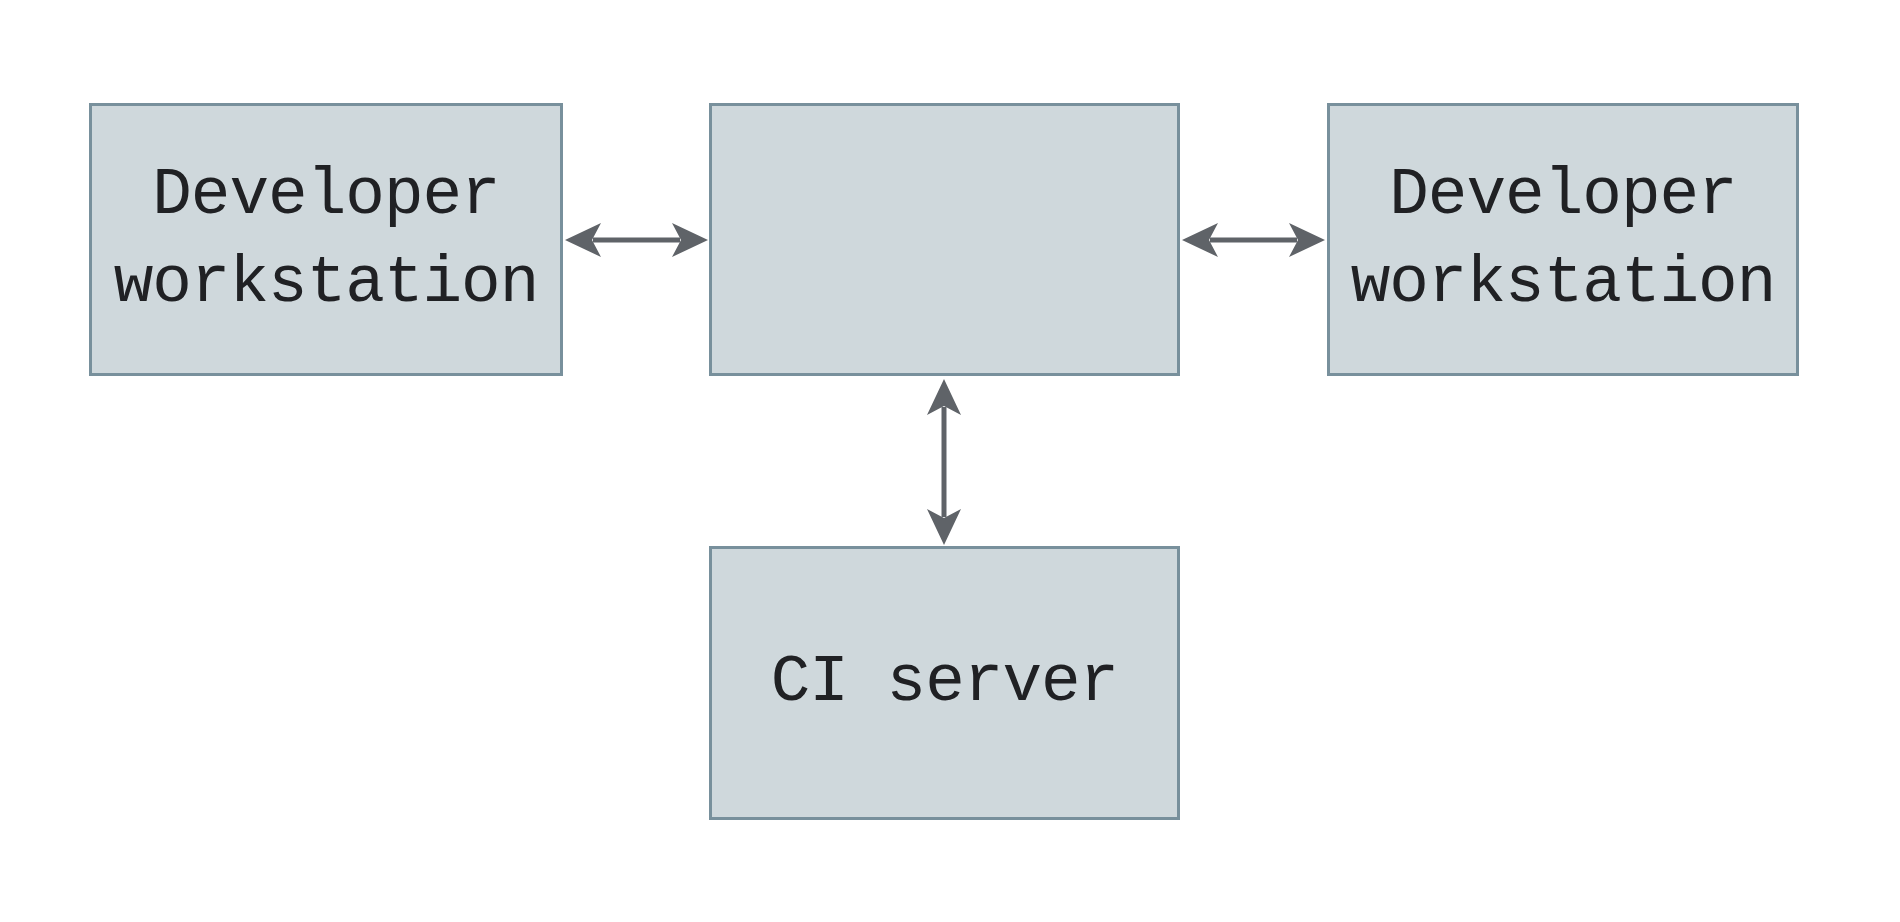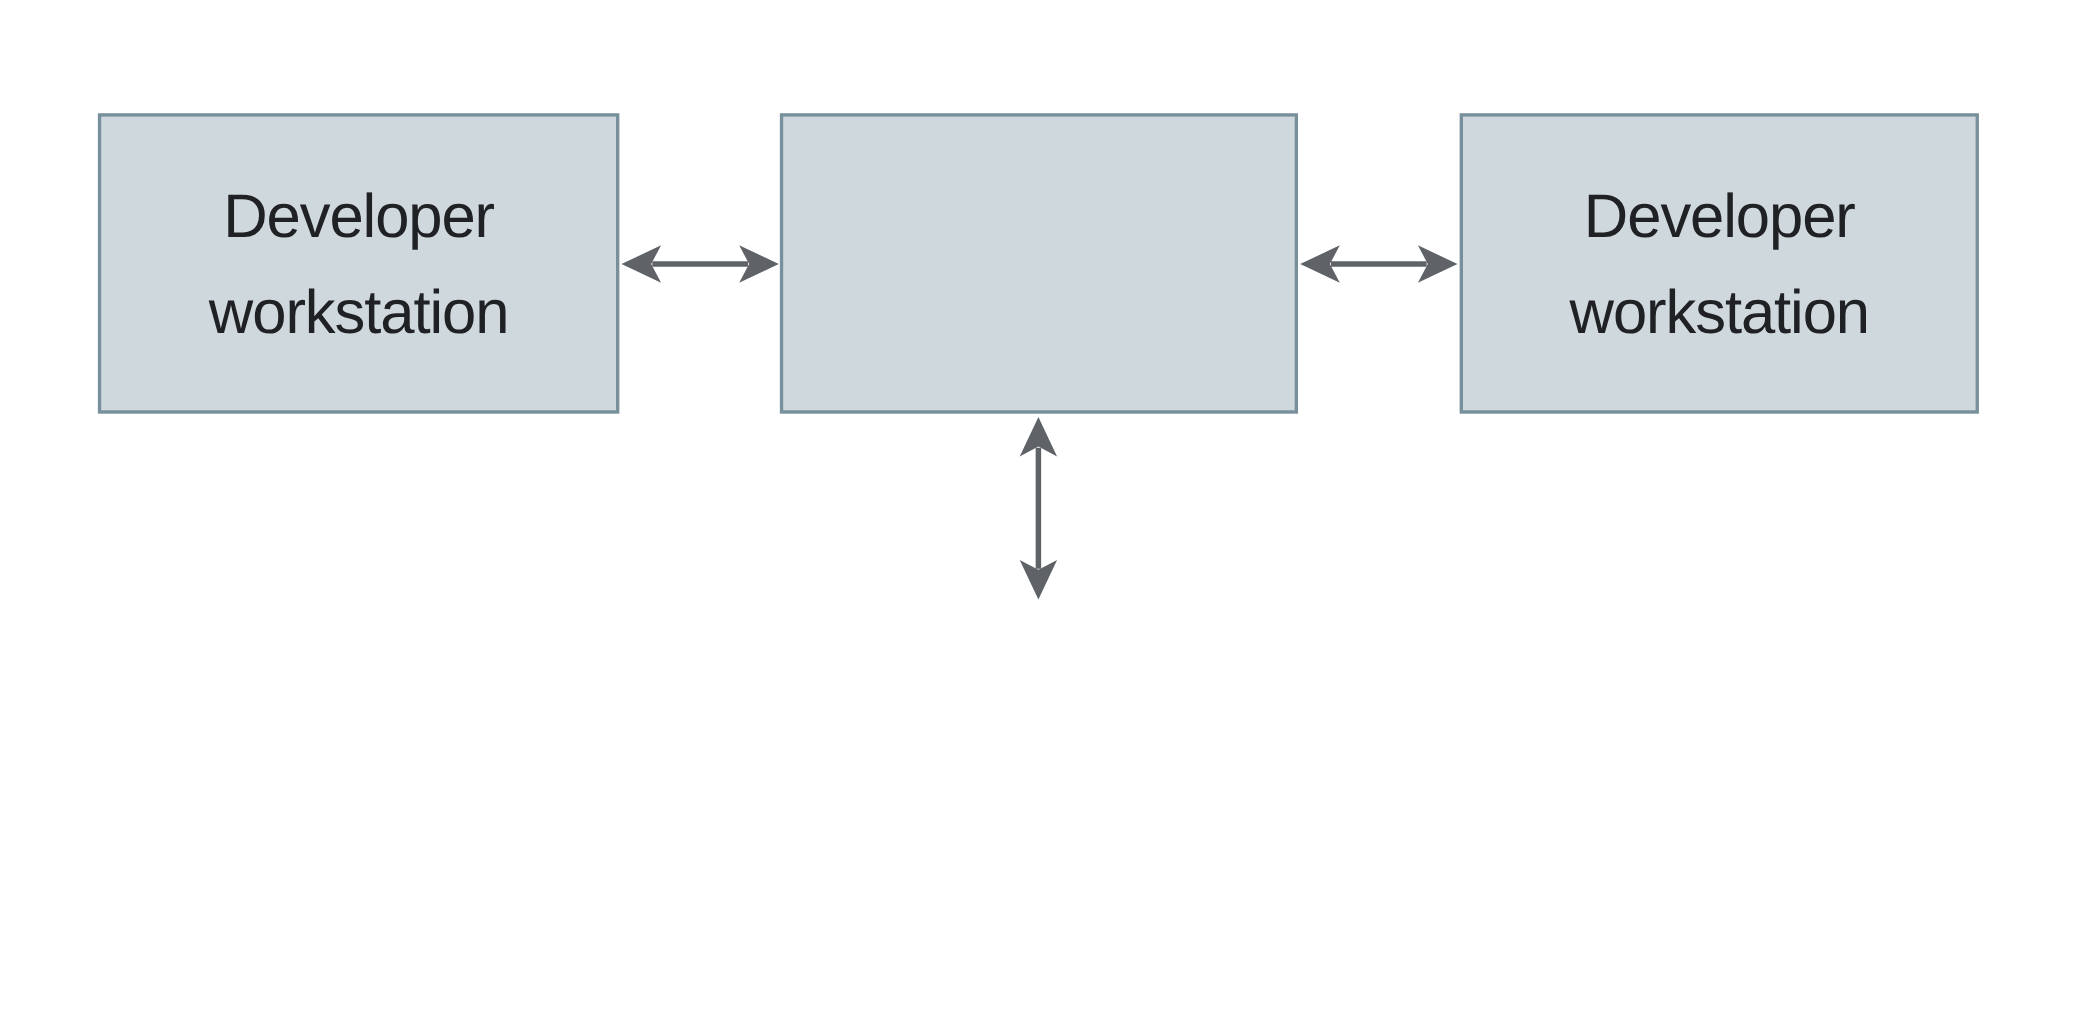--- a/index.html
+++ b/index.html
@@ -21,25 +21,26 @@
     background: var(--node-fill, #cfd8dc);
     border: 3px solid var(--node-border, #78909c);
     display: flex;
     flex-direction: column;
     align-items: center;
     justify-content: center;
     text-align: center;
   }
   .node .nl {
     display: block;
-    font-size: 56px;
+    font-size: 66px;
     line-height: 88px;
     letter-spacing: -1px;
     color: var(--text, #202124);
     white-space: nowrap;
+    font-family: Liberation Mono, monospace;
   }
   #node-dev-left   { left: 89px;   top: 103px; width: 474px; height: 273px; }
   #node-cache      { left: 709px;  top: 103px; width: 471px; height: 273px; }
   #node-dev-right  { left: 1327px; top: 103px; width: 472px; height: 273px; }
   #node-ci         { left: 709px;  top: 546px; width: 471px; height: 274px; }
 
   .arrow { position: absolute; display: block; }
   .arrow line { stroke: var(--arrow, #5f6368); stroke-width: 5; }
   .arrow path { fill: var(--arrow, #5f6368); }
   #edge-left     { left: 563px;  top: 216px; width: 147px; height: 48px; }
@@ -57,20 +58,23 @@
   </div>
 
   <div class="node" id="node-cache">
   </div>
 
   <div class="node" id="node-dev-right">
     <span class="nl">Developer</span>
     <span class="nl">workstation</span>
   </div>
 
+  <div class="node" id="node-ci">
+    <span class="nl">CI server</span>
+  </div>
 
   <svg class="arrow" id="edge-left" viewBox="0 0 147 48" aria-hidden="true">
     <line x1="30" y1="24" x2="117" y2="24"></line>
     <path d="M2,24 L38,7 L29,24 L38,41 Z"></path>
     <path d="M145,24 L109,7 L118,24 L109,41 Z"></path>
   </svg>
 
   <svg class="arrow" id="edge-right" viewBox="0 0 147 48" aria-hidden="true">
     <line x1="30" y1="24" x2="117" y2="24"></line>
     <path d="M2,24 L38,7 L29,24 L38,41 Z"></path>

